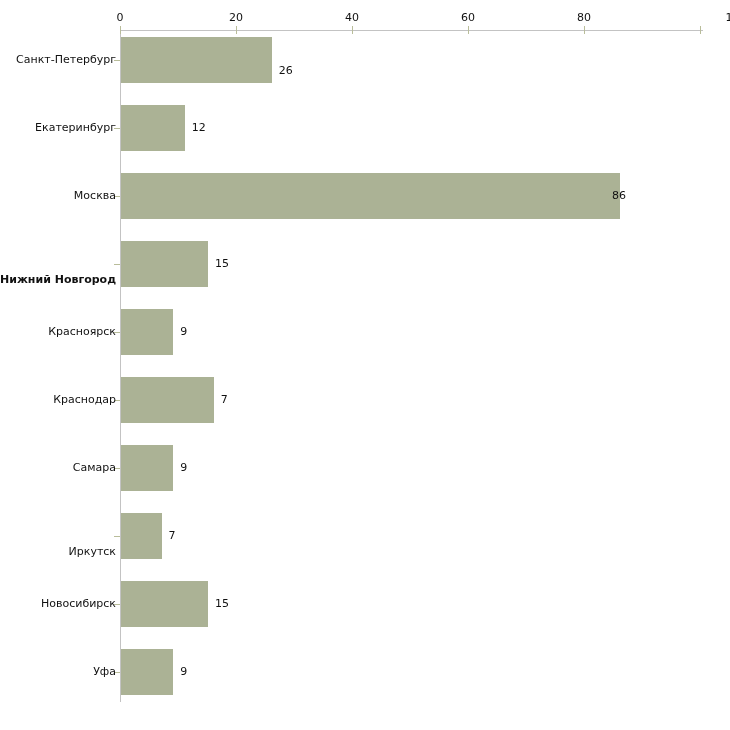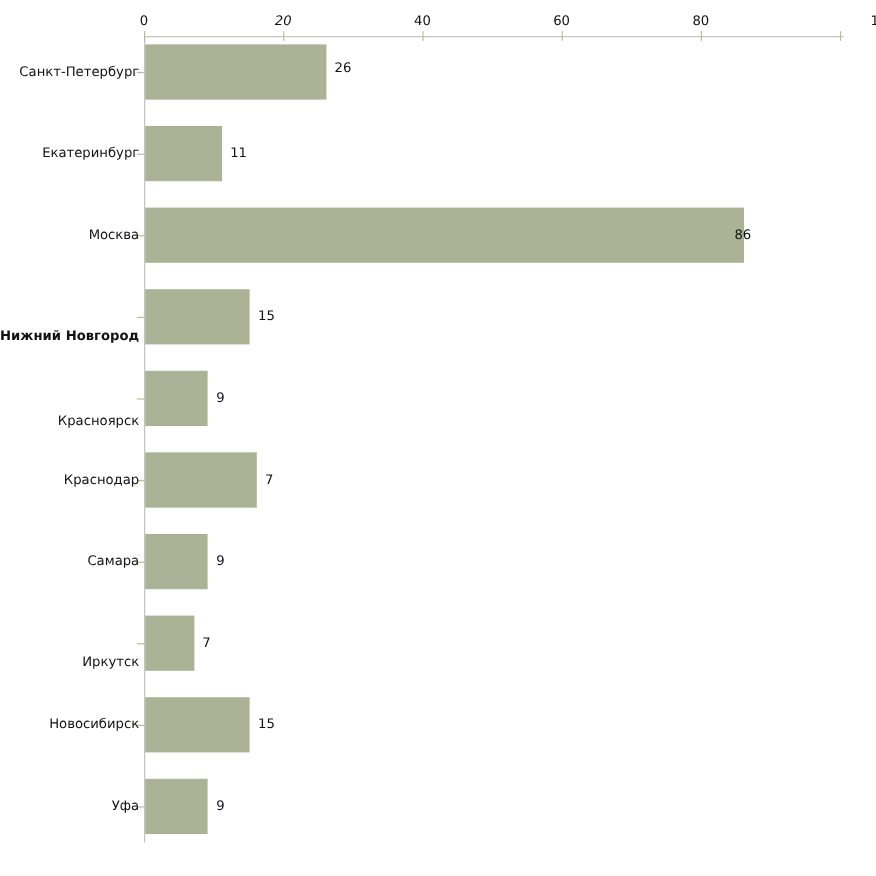--- a/index.html
+++ b/index.html
@@ -63,58 +63,58 @@
 </head>
 <body>
 
 <div id="chart" style="background: rgb(255, 255, 255); color: rgb(17, 17, 17);">
   <div id="axis-top" class="axis-line-top" style="left: 120px; top: 30px; width: 583px; background: rgb(195, 195, 195);"></div>
   <div id="axis-left" class="axis-line-left" style="left: 120px; top: 30px; height: 672px; background: rgb(195, 195, 195);"></div>
   <div id="x-ticks">
       <div class="x-tick" style="left: 120px; top: 26px; background: rgb(185, 189, 154);"></div>
       <div class="x-tick-label" style="left: 120px; top: 11px; color: rgb(17, 17, 17);">0</div>
       <div class="x-tick" style="left: 236px; top: 26px; background: rgb(185, 189, 154);"></div>
-      <div class="x-tick-label" style="left: 236px; top: 11px; color: rgb(17, 17, 17); font-style: italic;">20</div>
+      <div class="x-tick-label" style="left: 236px; top: 11px; color: rgb(17, 17, 17);">20</div>
       <div class="x-tick" style="left: 352px; top: 26px; background: rgb(185, 189, 154);"></div>
       <div class="x-tick-label" style="left: 352px; top: 11px; color: rgb(17, 17, 17); text-align: right;">40</div>
       <div class="x-tick" style="left: 468px; top: 26px; background: rgb(185, 189, 154);"></div>
       <div class="x-tick-label" style="left: 468px; top: 11px; color: rgb(17, 17, 17);">60</div>
       <div class="x-tick" style="left: 584px; top: 26px; background: rgb(185, 189, 154);"></div>
       <div class="x-tick-label" style="left: 584px; top: 11px; color: rgb(17, 17, 17);">80</div>
       <div class="x-tick" style="left: 700px; top: 26px; background: rgb(185, 189, 154);"></div>
       <div class="x-tick-label" style="left: 700px; top: 11px; color: rgb(17, 17, 17); margin-left: 36px;">100</div>
     </div>
   <div id="rows">
       <div>
         <div class="cat-tick" style="left: 114px; top: 60px; background: rgb(185, 189, 154);"></div>
         <div class="cat-label" style="top: 52px; color: rgb(17, 17, 17);">Санкт-Петербург</div>
         <div class="bar" style="left: 121px; top: 37px; width: 150.8px; height: 46px; background: rgb(171, 178, 149);"></div>
-        <div class="value-label" style="left: 278.8px; top: 50px; color: rgb(17, 17, 17);">26</div>
+        <div class="value-label" style="left: 278.8px; top: 64px; color: rgb(17, 17, 17);">26</div>
       </div>
       <div>
         <div class="cat-tick" style="left: 114px; top: 128px; background: rgb(185, 189, 154);"></div>
         <div class="cat-label" style="top: 120px; color: rgb(17, 17, 17);">Екатеринбург</div>
         <div class="bar" style="left: 121px; top: 105px; width: 63.8px; height: 46px; background: rgb(171, 178, 149);"></div>
-        <div class="value-label" style="left: 191.8px; top: 121px; color: rgb(17, 17, 17);">11</div>
+        <div class="value-label" style="left: 191.8px; top: 121px; color: rgb(17, 17, 17);">12</div>
       </div>
       <div>
         <div class="cat-tick" style="left: 114px; top: 196px; background: rgb(185, 189, 154);"></div>
         <div class="cat-label" style="top: 188px; color: rgb(17, 17, 17);">Москва</div>
         <div class="bar" style="left: 121px; top: 173px; width: 498.8px; height: 46px; background: rgb(171, 178, 149);"></div>
         <div class="value-label" style="left: 612px; top: 189px; color: rgb(17, 17, 17);">86</div>
       </div>
       <div>
         <div class="cat-tick" style="left: 114px; top: 264px; background: rgb(185, 189, 154);"></div>
         <div class="cat-label" style="top: 272px; color: rgb(17, 17, 17); font-weight: bold;">Нижний Новгород</div>
         <div class="bar" style="left: 121px; top: 241px; width: 87px; height: 46px; background: rgb(171, 178, 149);"></div>
         <div class="value-label" style="left: 215px; top: 257px; color: rgb(17, 17, 17);">15</div>
       </div>
       <div>
         <div class="cat-tick" style="left: 114px; top: 332px; background: rgb(185, 189, 154);"></div>
-        <div class="cat-label" style="top: 324px; color: rgb(17, 17, 17); margin-top: 19px;">Красноярск</div>
+        <div class="cat-label" style="top: 324px; color: rgb(17, 17, 17);">Красноярск</div>
         <div class="bar" style="left: 121px; top: 309px; width: 52.2px; height: 46px; background: rgb(171, 178, 149);"></div>
         <div class="value-label" style="left: 180.2px; top: 325px; color: rgb(17, 17, 17);">9</div>
       </div>
       <div>
         <div class="cat-tick" style="left: 114px; top: 400px; background: rgb(185, 189, 154);"></div>
         <div class="cat-label" style="top: 392px; color: rgb(17, 17, 17);">Краснодар</div>
         <div class="bar" style="left: 121px; top: 377px; width: 92.8px; height: 46px; background: rgb(171, 178, 149);"></div>
         <div class="value-label" style="left: 220.8px; top: 393px; color: rgb(17, 17, 17);">7</div>
       </div>
       <div>

